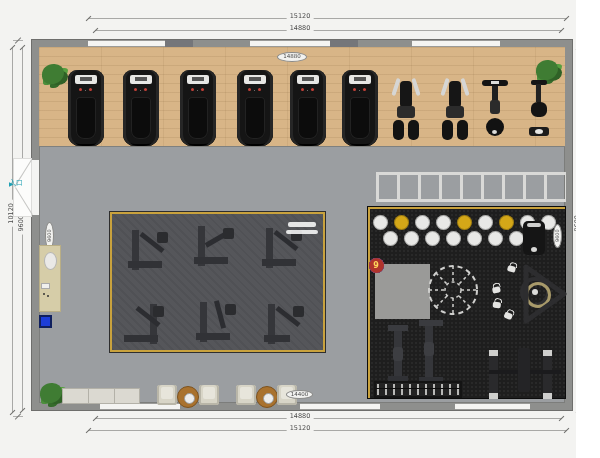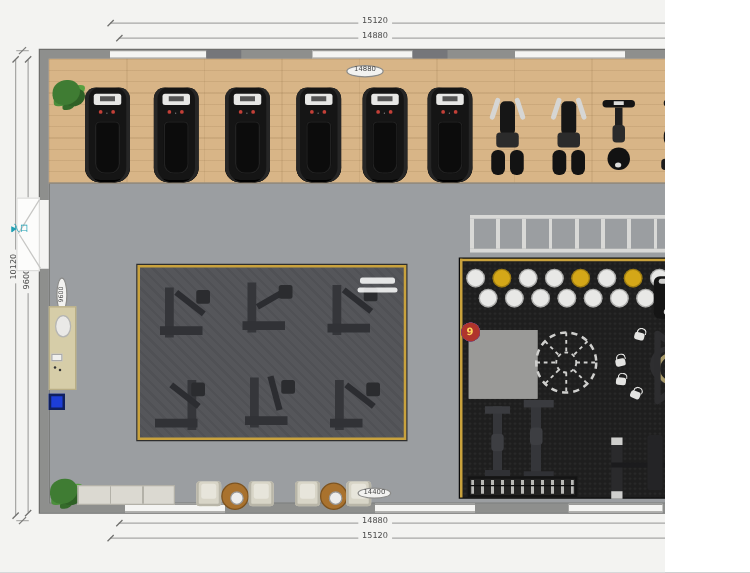--- a/index.html
+++ b/index.html
@@ -1,16 +1,16 @@
 <!DOCTYPE html>
 <html><head>
 <meta charset="utf-8">
 <style>
   html,body{margin:0;padding:0;}
-  #plan{position:relative;width:532px;height:458px;background:#f3f3f1;overflow:hidden;
+  #plan{position:relative;width:576px;height:458px;background:#f3f3f1;overflow:hidden;
         font-family:"DejaVu Sans",sans-serif;}
   #plan *{position:absolute;box-sizing:border-box;}
 
   
   .dline{background:#a8a8a6;}
   .dline.h{height:1px;} .dline.v{width:1px;}
   .dline.h::before,.dline.h::after,
   .dline.v::before,.dline.v::after{content:'';position:absolute;width:7px;height:1px;background:#6f6f6d;transform:rotate(-45deg);}
   .dline.h::before{left:-3px;top:0;} .dline.h::after{right:-3px;top:0;}
   .dline.v::before{left:-3px;top:-1px;} .dline.v::after{left:-3px;bottom:-1px;}

